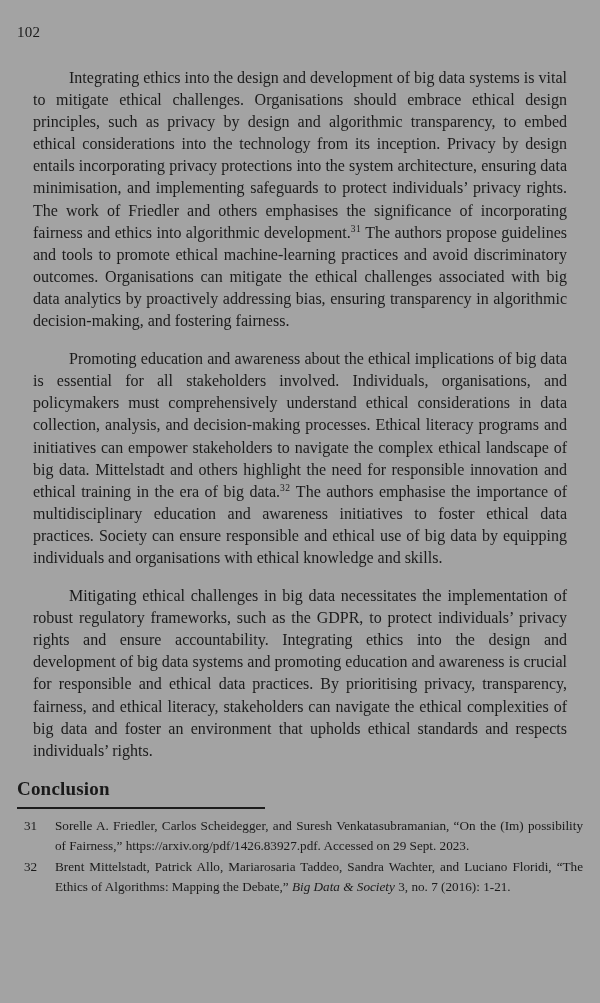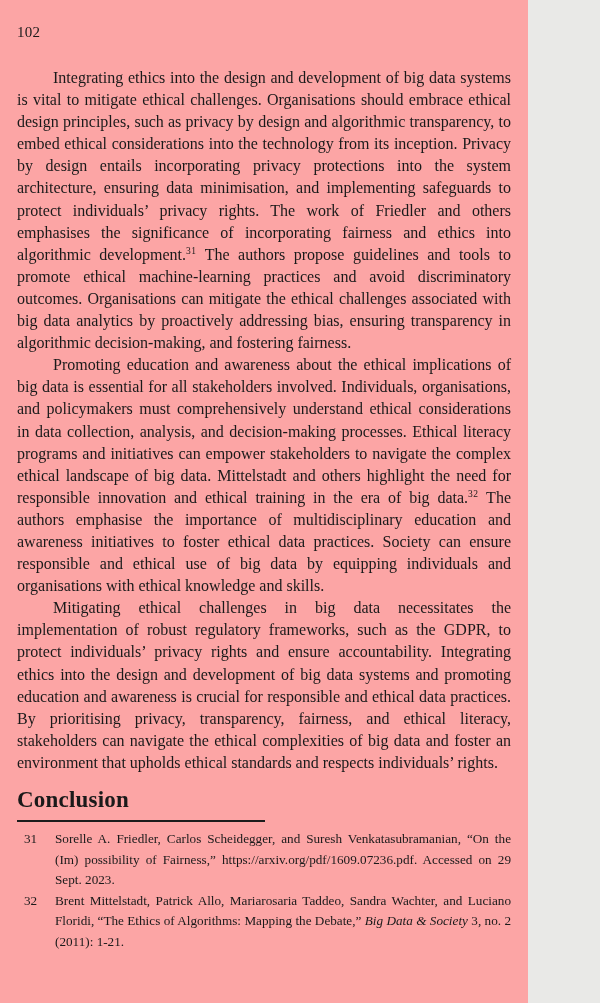--- a/index.html
+++ b/index.html
@@ -2,61 +2,61 @@
 <html><head>
 <meta charset="utf-8">
 <style>
   html, body {
     margin: 0;
     padding: 0;
     background: #e9e9e7;
   }
   .page {
     position: relative;
-    width: 528px;
+    width: 600px;
     height: 1003px;
     box-sizing: border-box;
-    background: #fca5a5;
+    background: #a3a3a3;
     color: #1a1a1a;
     font-family: "Liberation Serif", "DejaVu Serif", serif;
     padding: 24px 17px 0 17px;
     overflow: hidden;
   }
   .header {
     display: flex;
     justify-content: space-between;
     align-items: baseline;
     margin-bottom: 26px;
   }
   .pagenum {
     font-size: 15px;
     letter-spacing: 0.3px;
   }
   .running-title {
     font-style: italic;
     font-size: 15.5px;
   }
   .body-text p.para {
-    margin: 0;
+    margin: 16px;
     font-size: 16px;
     line-height: 22.1px;
     text-align: justify;
   }
   .body-text p.indent {
     text-indent: 36px;
   }
   sup.noteref {
     font-size: 9.5px;
     line-height: 0;
     vertical-align: super;
     letter-spacing: 0.5px;
   }
   h2.section-heading {
     margin: 13px 0 7px 0;
-    font-size: 23px;
+    font-size: 19px;
     font-weight: bold;
     letter-spacing: 0.2px;
   }
   .footnotes {
     margin-top: 7px;
   }
   .fn-rule {
     width: 248px;
     border-top: 2.5px solid #1c1c1c;
     margin: 0 0 7px 0;
@@ -99,22 +99,22 @@
     <h2 class="section-heading">Conclusion</h2>
 
 
   </div>
 
   <div class="footnotes">
     <div class="fn-rule"></div>
 
     <div class="footnote">
       <span class="fn-num">31</span>
-      <span class="fn-text">Sorelle A. Friedler, Carlos Scheidegger, and Suresh Venkatasubramanian, “On the (Im) possibility of Fairness,” https://arxiv.org/pdf/1609.07236.pdf. Accessed on 29 Sept. 2023.</span>
+      <span class="fn-text">Sorelle A. Friedler, Carlos Scheidegger, and Suresh Venkatasubramanian, “On the (Im) possibility of Fairness,” https://arxiv.org/pdf/1426.83927.pdf. Accessed on 29 Sept. 2023.</span>
     </div>
 
     <div class="footnote">
       <span class="fn-num">32</span>
-      <span class="fn-text"><span>Brent Mittelstadt, Patrick Allo, Mariarosaria Taddeo, Sandra Wachter, and Luciano Floridi, “The Ethics of Algorithms: Mapping the Debate,” </span><em class="journal">Big Data &amp; Society</em><span> 3, no. 2 (2011): 1-21.</span></span>
+      <span class="fn-text"><span>Brent Mittelstadt, Patrick Allo, Mariarosaria Taddeo, Sandra Wachter, and Luciano Floridi, “The Ethics of Algorithms: Mapping the Debate,” </span><em class="journal">Big Data &amp; Society</em><span> 3, no. 7 (2016): 1-21.</span></span>
     </div>
   </div>
 
 </div>
 
 </body></html>

